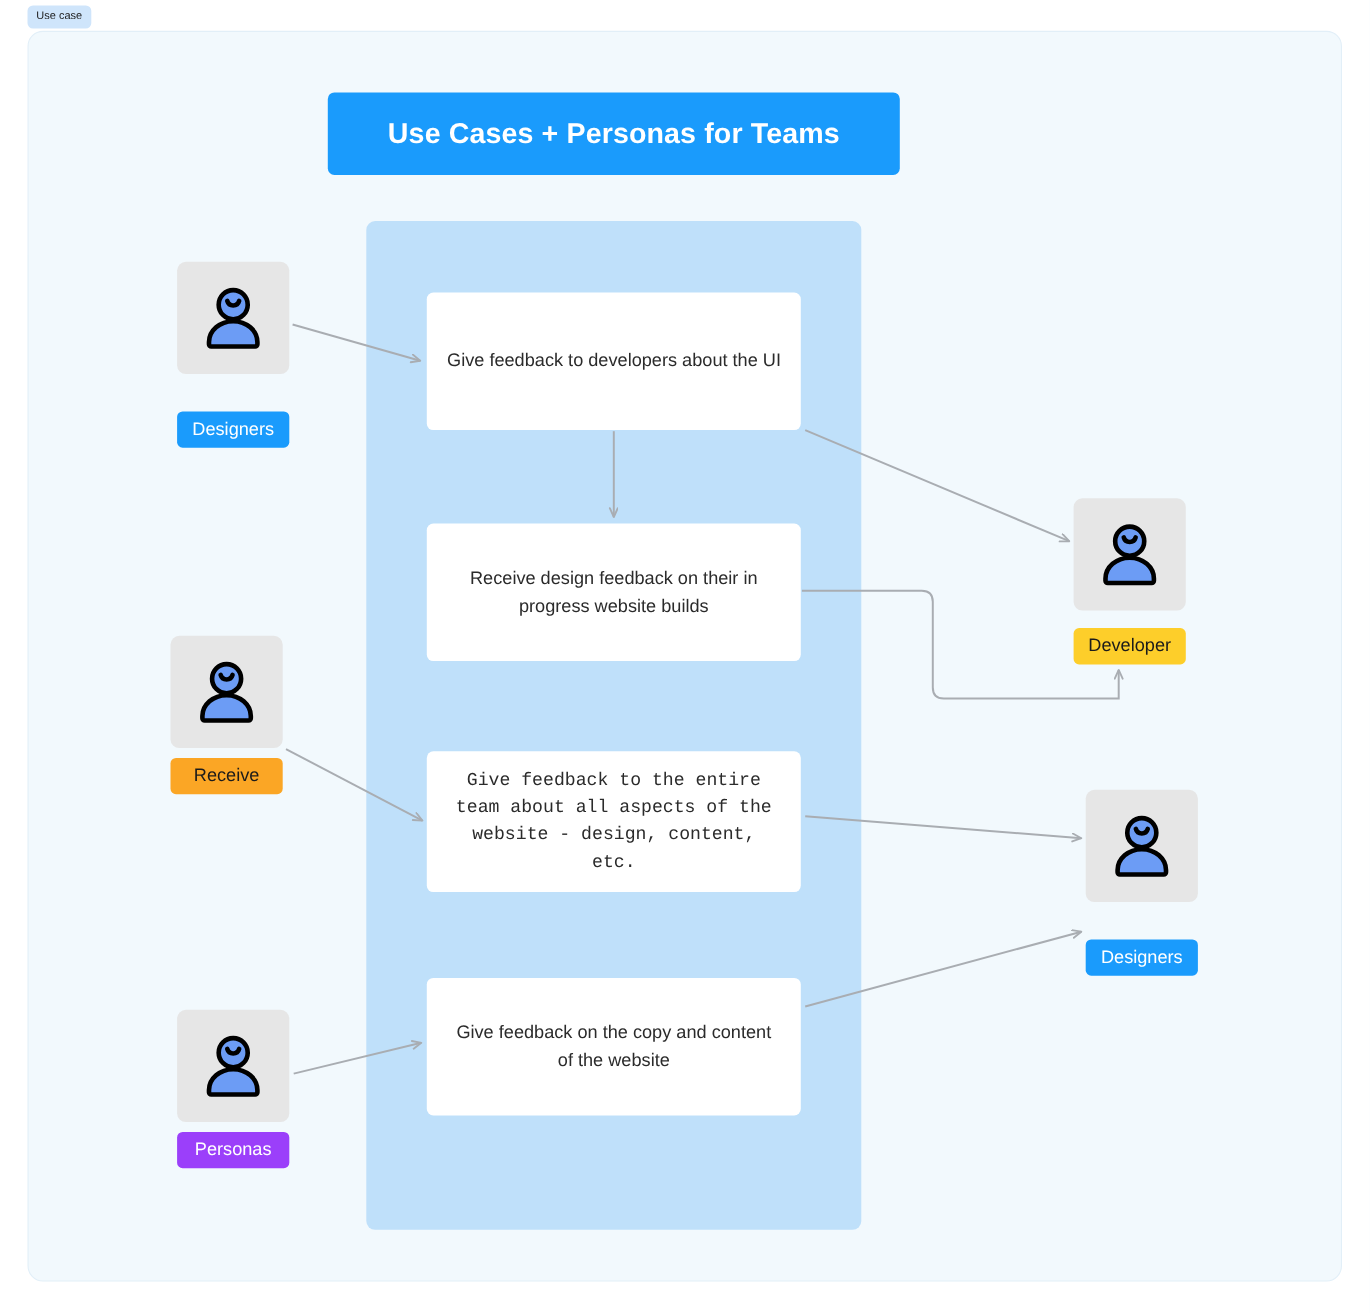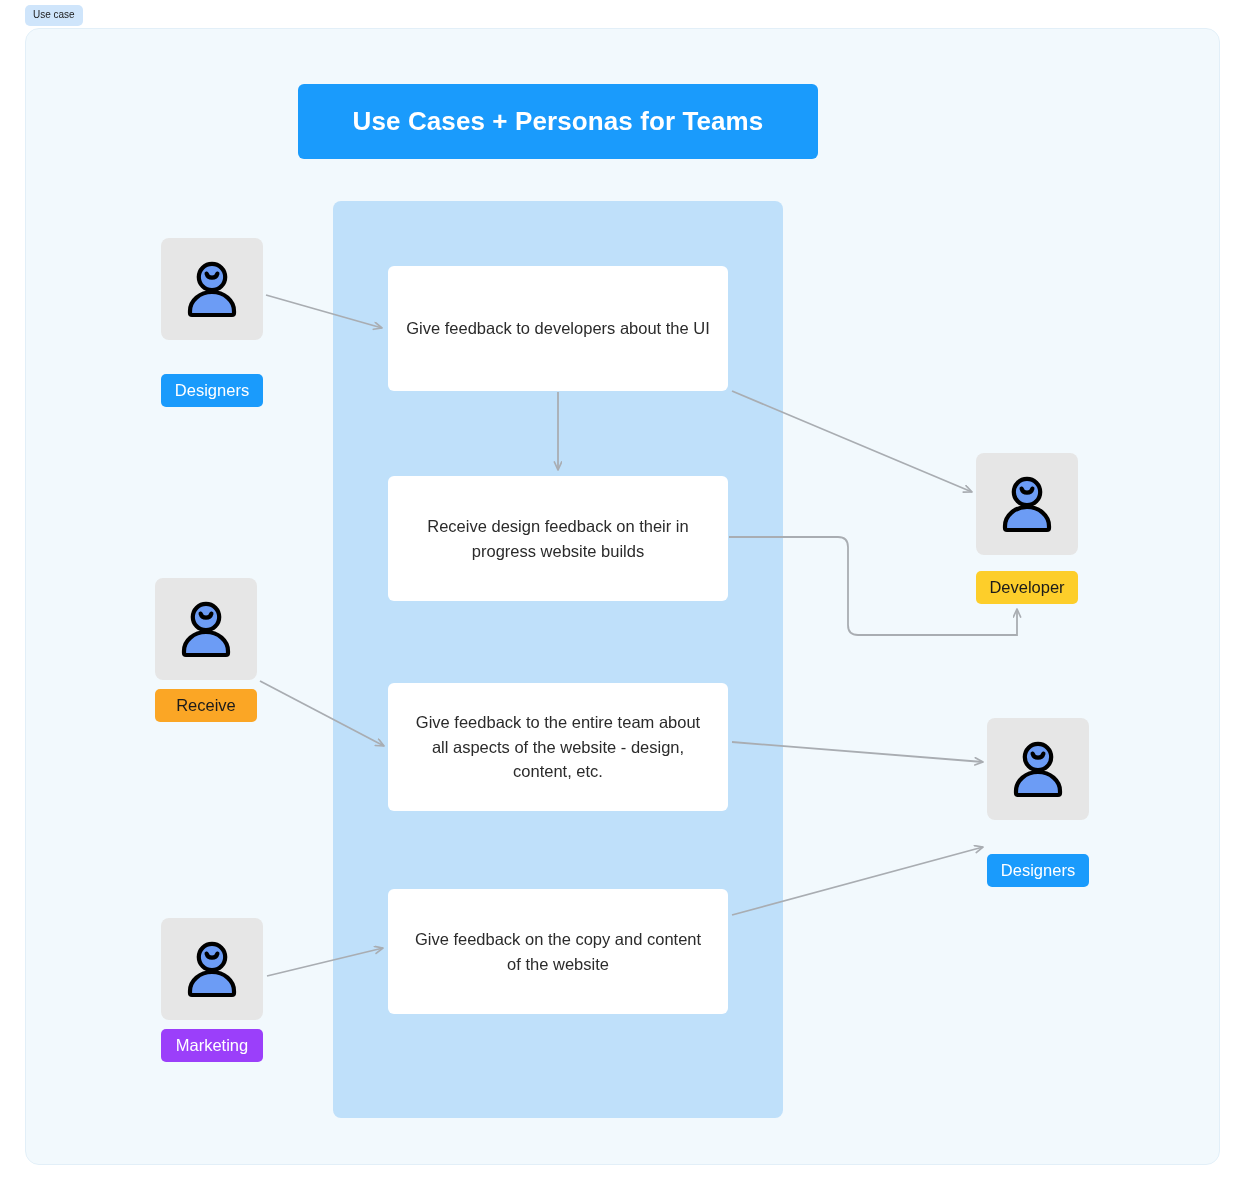--- a/index.html
+++ b/index.html
@@ -84,34 +84,34 @@
     letter-spacing: .1px;
   }
   
   .ucbox {
     position: absolute;
     width: 340px;
     background: #ffffff;
     border-radius: 6px;
     display: flex;
     align-items: center;
-    justify-content: center;
+    justify-content: flex-end;
     text-align: center;
     z-index: 10;
     box-sizing: border-box;
     padding: 22px 18px;
   }
   .ucbox span {
     font-size: 16.5px;
     color: #2b2b2b;
     line-height: 1.5;
   }
   #uc0 { left: 362px; top: 237px;  height: 125px; }
   #uc1 { left: 362px; top: 447px;  height: 125px; }
-  #uc2 { left: 362px; top: 654px;  height: 128px; }
+  #uc2 { left: 362px; top: 654px;  height: 128px; font-family: Liberation Mono, monospace; }
   #uc3 { left: 362px; top: 860px;  height: 125px; }
 
   
   .persona { position: absolute; z-index: 10; }
   .avatar {
     background: #e6e6e6;
     border-radius: 8px;
     display: flex;
     align-items: center;
     justify-content: center;
@@ -230,21 +230,21 @@
     </div>
 
     <div class="persona" id="p-marketing">
       <div class="avatar">
         <svg width="66" height="66" viewBox="0 0 66 66">
           <circle cx="33" cy="21" r="13.2" fill="#6c9cf5" stroke="#000" stroke-width="4.2"></circle>
           <path d="M27.6,17.6 a5.6,5.6 0 0 0 10.8,0" fill="none" stroke="#000" stroke-width="4.2" stroke-linecap="round"></path>
           <path d="M11,55 a22,19 0 0 1 44,0 L55,57 a2,2 0 0 1 -2,2 L13,59 a2,2 0 0 1 -2,-2 Z" fill="#6c9cf5" stroke="#000" stroke-width="4.2" stroke-linejoin="round"></path>
         </svg>
       </div>
-      <div class="plabel lbl-purple">Marketing</div>
+      <div class="plabel lbl-purple">Personas</div>
     </div>
 
     <div class="persona" id="p-developer">
       <div class="avatar">
         <svg width="66" height="66" viewBox="0 0 66 66">
           <circle cx="33" cy="21" r="13.2" fill="#6c9cf5" stroke="#000" stroke-width="4.2"></circle>
           <path d="M27.6,17.6 a5.6,5.6 0 0 0 10.8,0" fill="none" stroke="#000" stroke-width="4.2" stroke-linecap="round"></path>
           <path d="M11,55 a22,19 0 0 1 44,0 L55,57 a2,2 0 0 1 -2,2 L13,59 a2,2 0 0 1 -2,-2 Z" fill="#6c9cf5" stroke="#000" stroke-width="4.2" stroke-linejoin="round"></path>
         </svg>
       </div>

